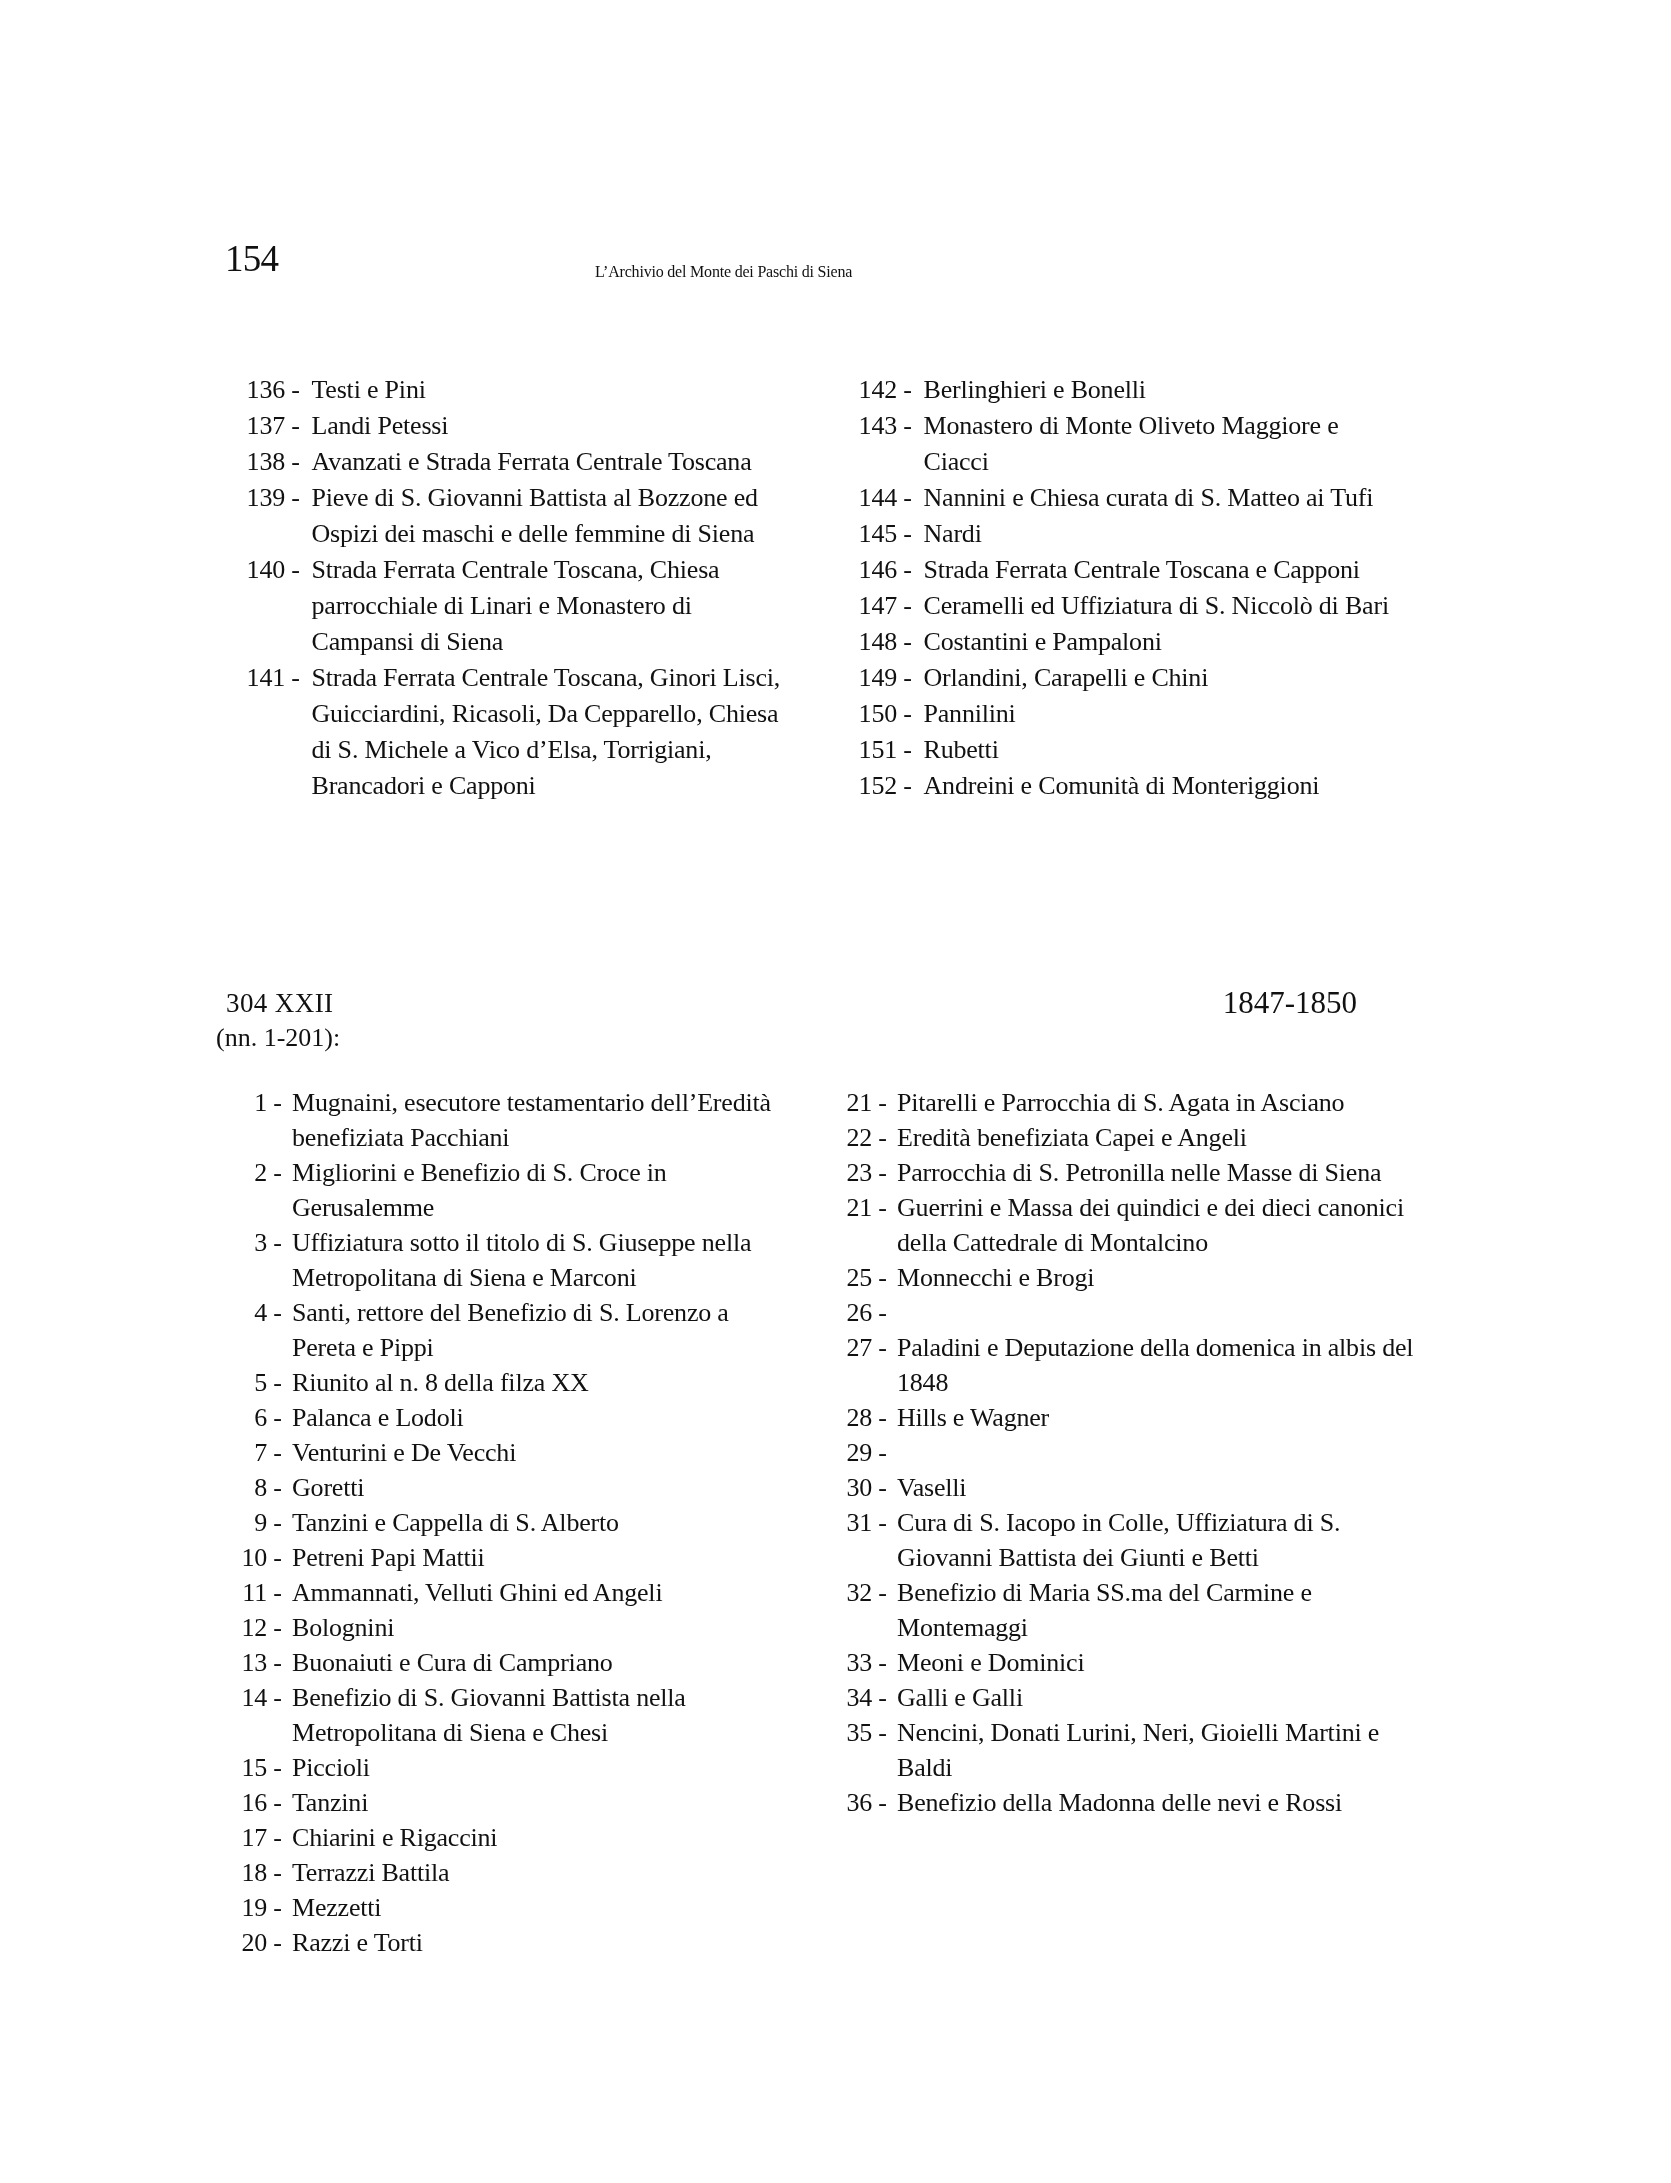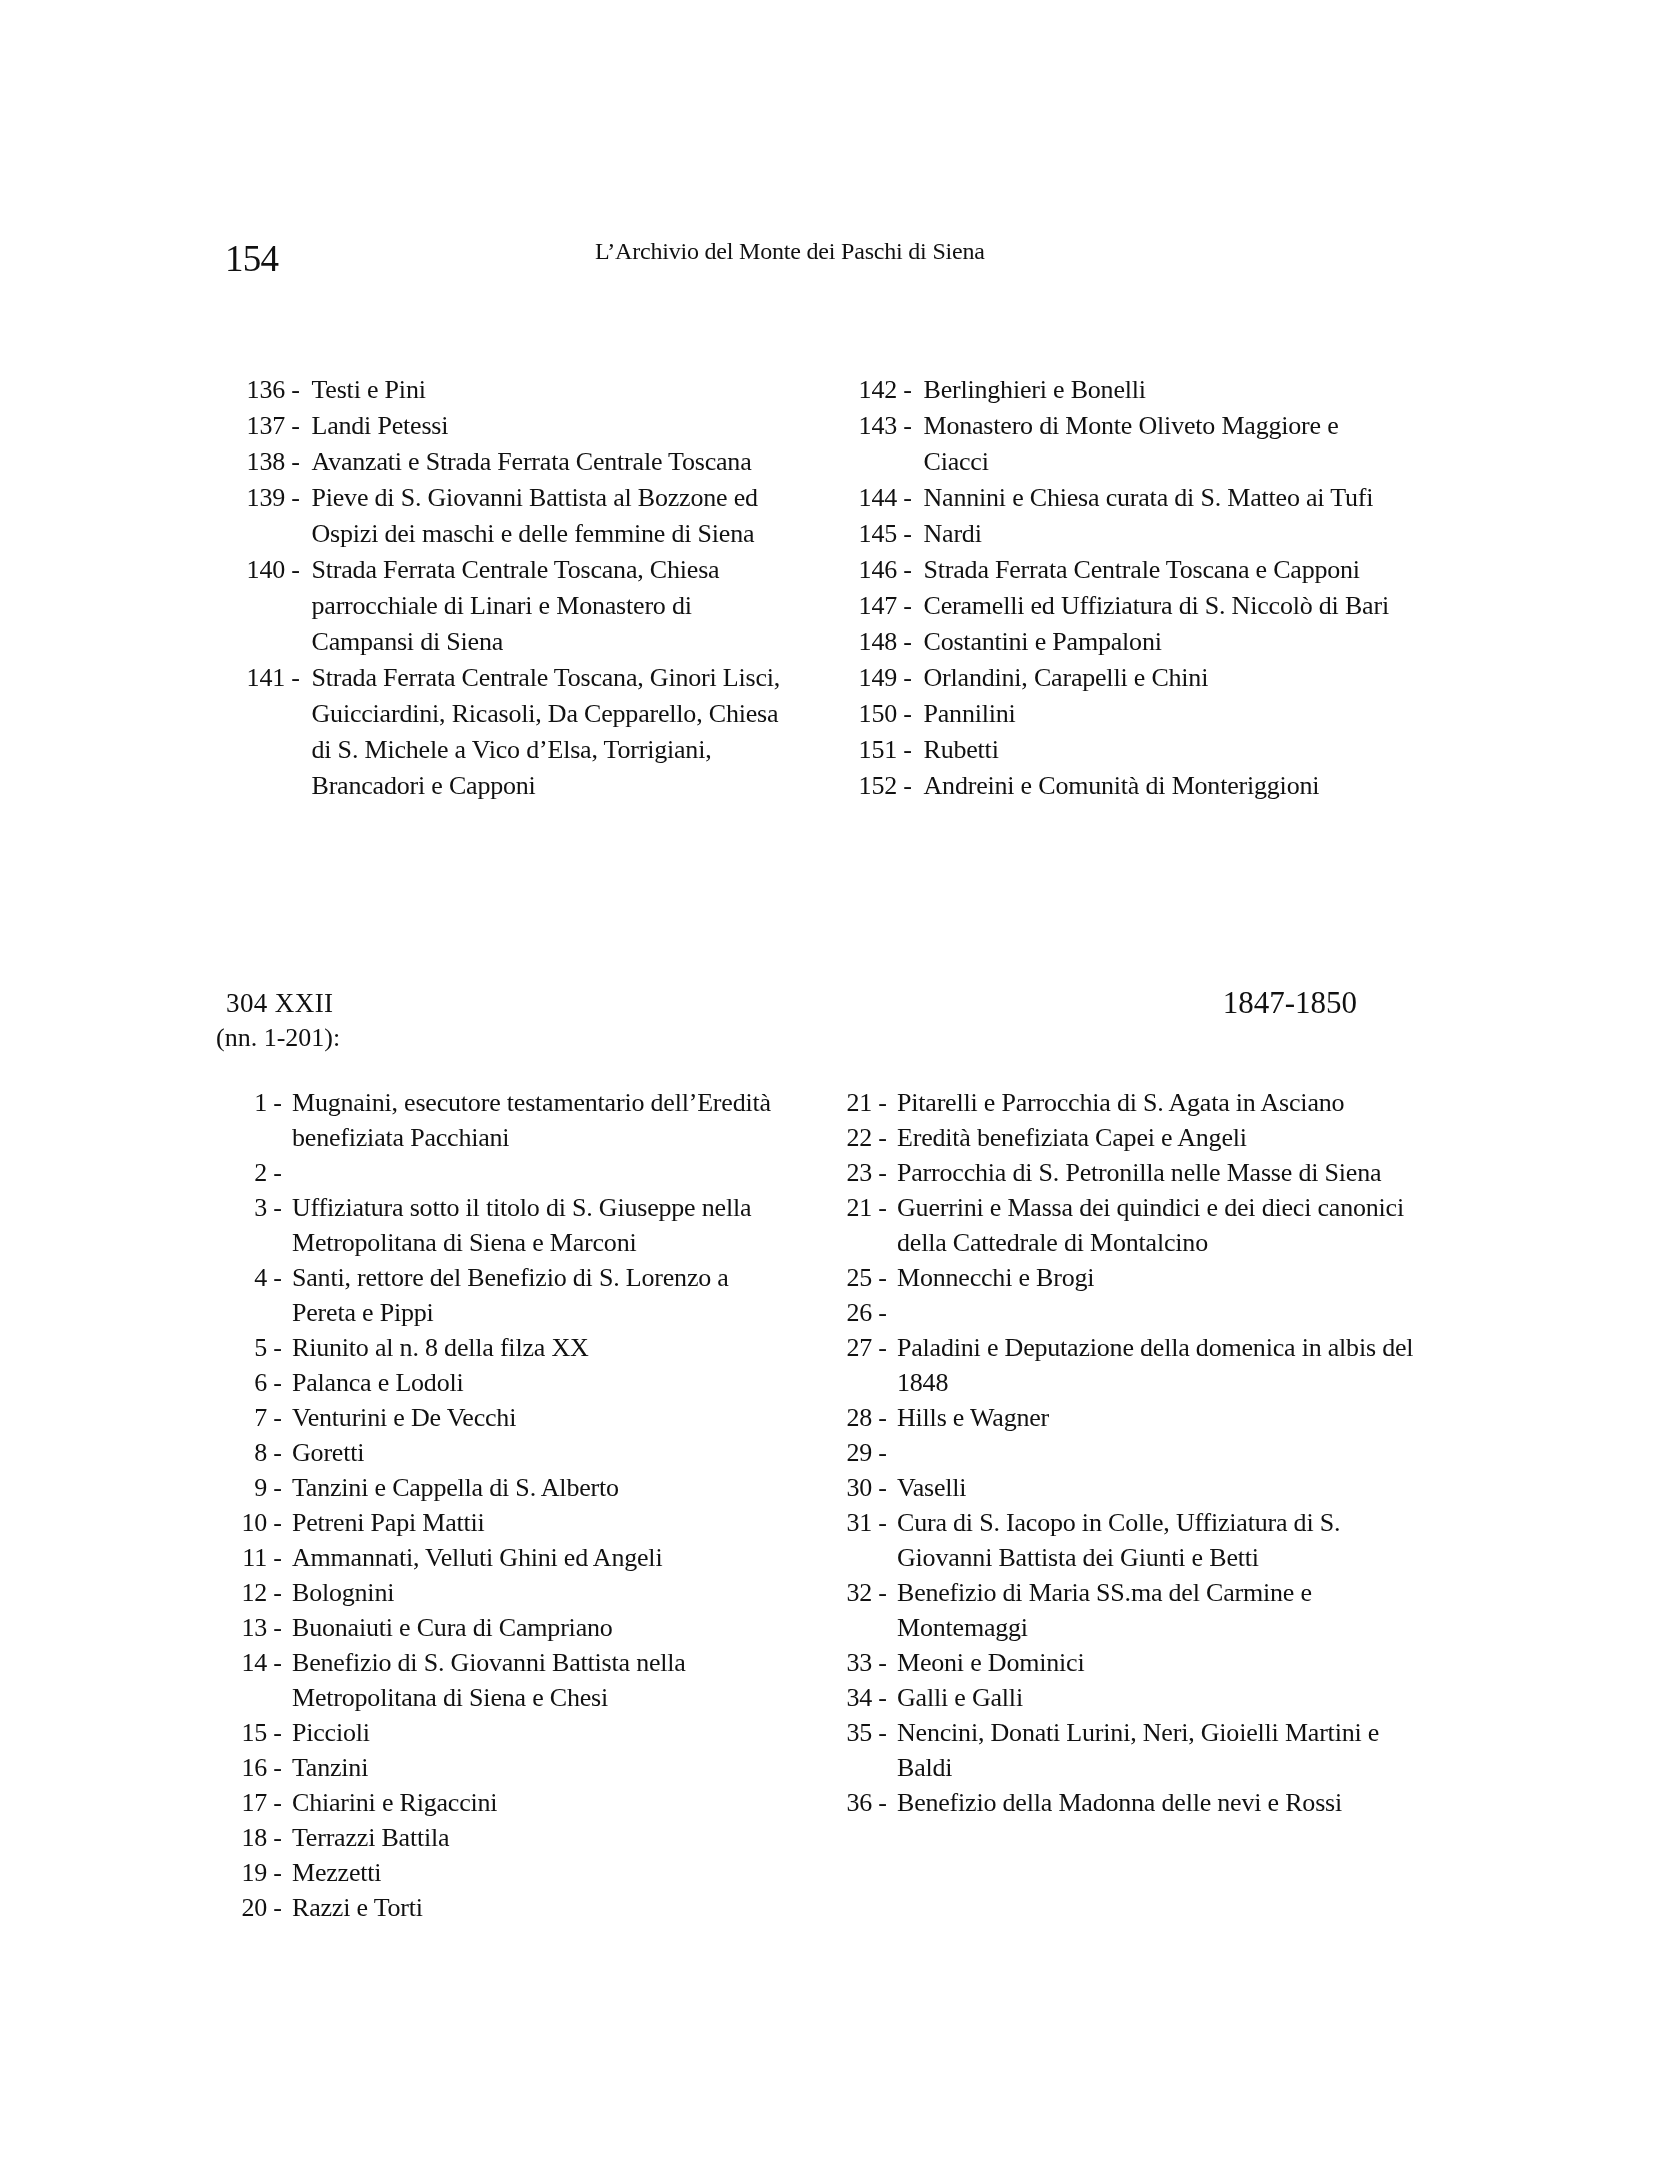--- a/index.html
+++ b/index.html
@@ -6,22 +6,22 @@
   body {
     width: 1672px; height: 2183px; position: relative; overflow: hidden;
     font-family: "Liberation Serif", "DejaVu Serif", serif;
     color: #111111;
   }
   .page-number {
     position: absolute; left: 225px; top: 237px;
     font-size: 37px; line-height: 44px; letter-spacing: -0.8px;
   }
   .running-head {
-    position: absolute; left: 595px; top: 236px;
-    font-size: 24px; line-height: 31px; letter-spacing: -0.2px;
+    position: absolute; left: 595px; top: 256px;
+    font-size: 16px; line-height: 31px; letter-spacing: -0.2px;
   }
   .col {
     position: absolute; font-size: 26px; letter-spacing: -0.2px;
   }
   .entry { display: flex; }
   .entry .num {
     flex: 0 0 auto; text-align: right; white-space: pre;
   }
   .entry .dash { flex: 0 0 auto; white-space: pre; }
   .entry .text { flex: 1 1 auto; }
@@ -155,20 +155,21 @@
 
 <div class="col s2 left">
     <div class="entry">
       <span class="num">1</span>
       <span class="dash"> - </span>
       <span class="text">Mugnaini, esecutore testamentario dell’Eredità benefiziata Pacchiani</span>
     </div>
     <div class="entry">
       <span class="num">2</span>
       <span class="dash"> - </span>
+      <span class="text">Migliorini e Benefizio di S. Croce in Gerusalemme</span>
     </div>
     <div class="entry">
       <span class="num">3</span>
       <span class="dash"> - </span>
       <span class="text">Uffiziatura sotto il titolo di S. Giuseppe nella Metropolitana di Siena e Marconi</span>
     </div>
     <div class="entry">
       <span class="num">4</span>
       <span class="dash"> - </span>
       <span class="text">Santi, rettore del Benefizio di S. Lorenzo a Pereta e Pippi</span>

